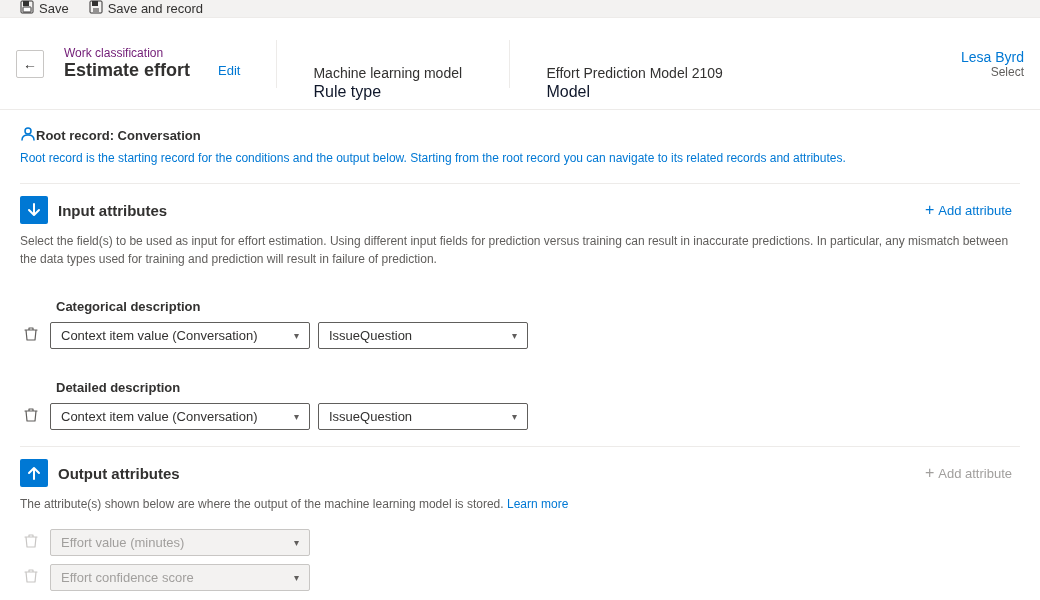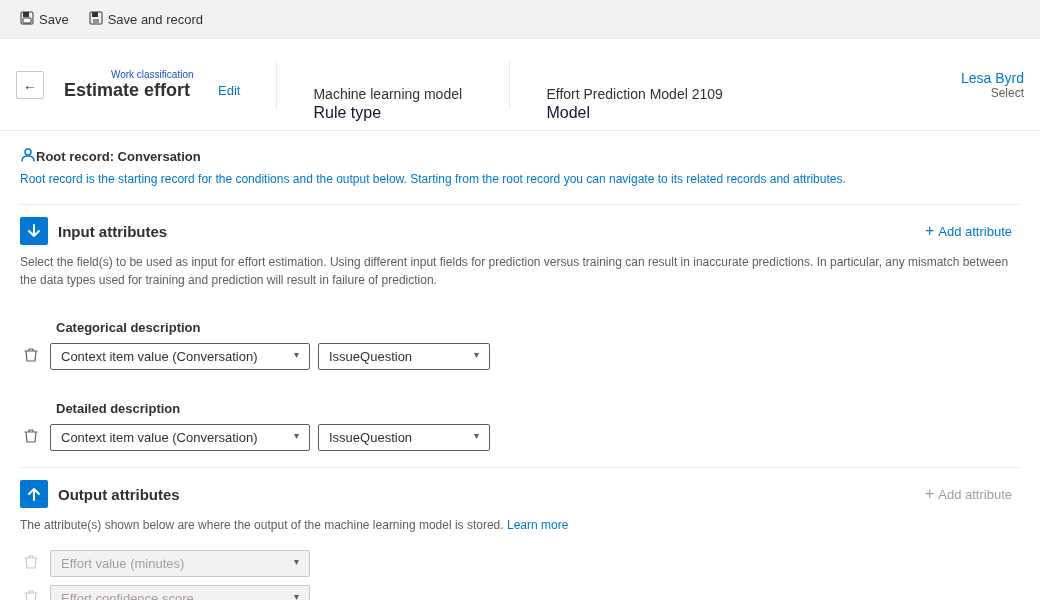--- a/index.html
+++ b/index.html
@@ -11,21 +11,21 @@
       width: 1040px;
       height: 600px;
       overflow: hidden;
     }
 
     
     .toolbar {
       display: flex;
       align-items: center;
       padding: 0 12px;
-      height: 39px;
+      height: 18px;
       background: #f3f2f1;
       border-bottom: 1px solid #edebe9;
       gap: 4px;
     }
     .toolbar-btn {
       display: flex;
       align-items: center;
       gap: 5px;
       background: none;
       border: none;
@@ -59,24 +59,23 @@
       font-size: 14px;
       color: #323130;
       flex-shrink: 0;
     }
     .header-breadcrumb {
       display: flex;
       flex-direction: column;
       margin-left: 4px;
     }
     .breadcrumb-label {
-      font-size: 10px;
-      color: #1d4ed8;
-      cursor: pointer;
-      text-align: center;
+      font-size: 12px;
+      color: #701a75;
+      cursor: pointer;
     }
     .header-title {
       font-size: 18px;
       font-weight: 600;
       color: #323130;
     }
     .header-edit-link {
       font-size: 13px;
       color: #0078d4;
       cursor: pointer;
@@ -232,31 +231,32 @@
       border: none;
       cursor: pointer;
       color: #605e5c;
       font-size: 14px;
       padding: 4px;
       flex-shrink: 0;
     }
 
     .select-dropdown {
       display: flex;
+      align-items: center;
       justify-content: space-between;
       border: 1px solid #605e5c;
       background: #fff;
       padding: 5px 10px;
       cursor: pointer;
       font-size: 13px;
       color: #323130;
       border-radius: 2px;
     }
     .select-dropdown.wide { width: 260px; }
-    .select-dropdown.medium { width: 172px; }
+    .select-dropdown.medium { width: 210px; }
     .select-dropdown.disabled {
       background: #f3f2f1;
       border-color: #c8c6c4;
       color: #a19f9d;
       cursor: default;
     }
     .chevron-icon {
       font-size: 10px;
       margin-left: 8px;
       color: #605e5c;

